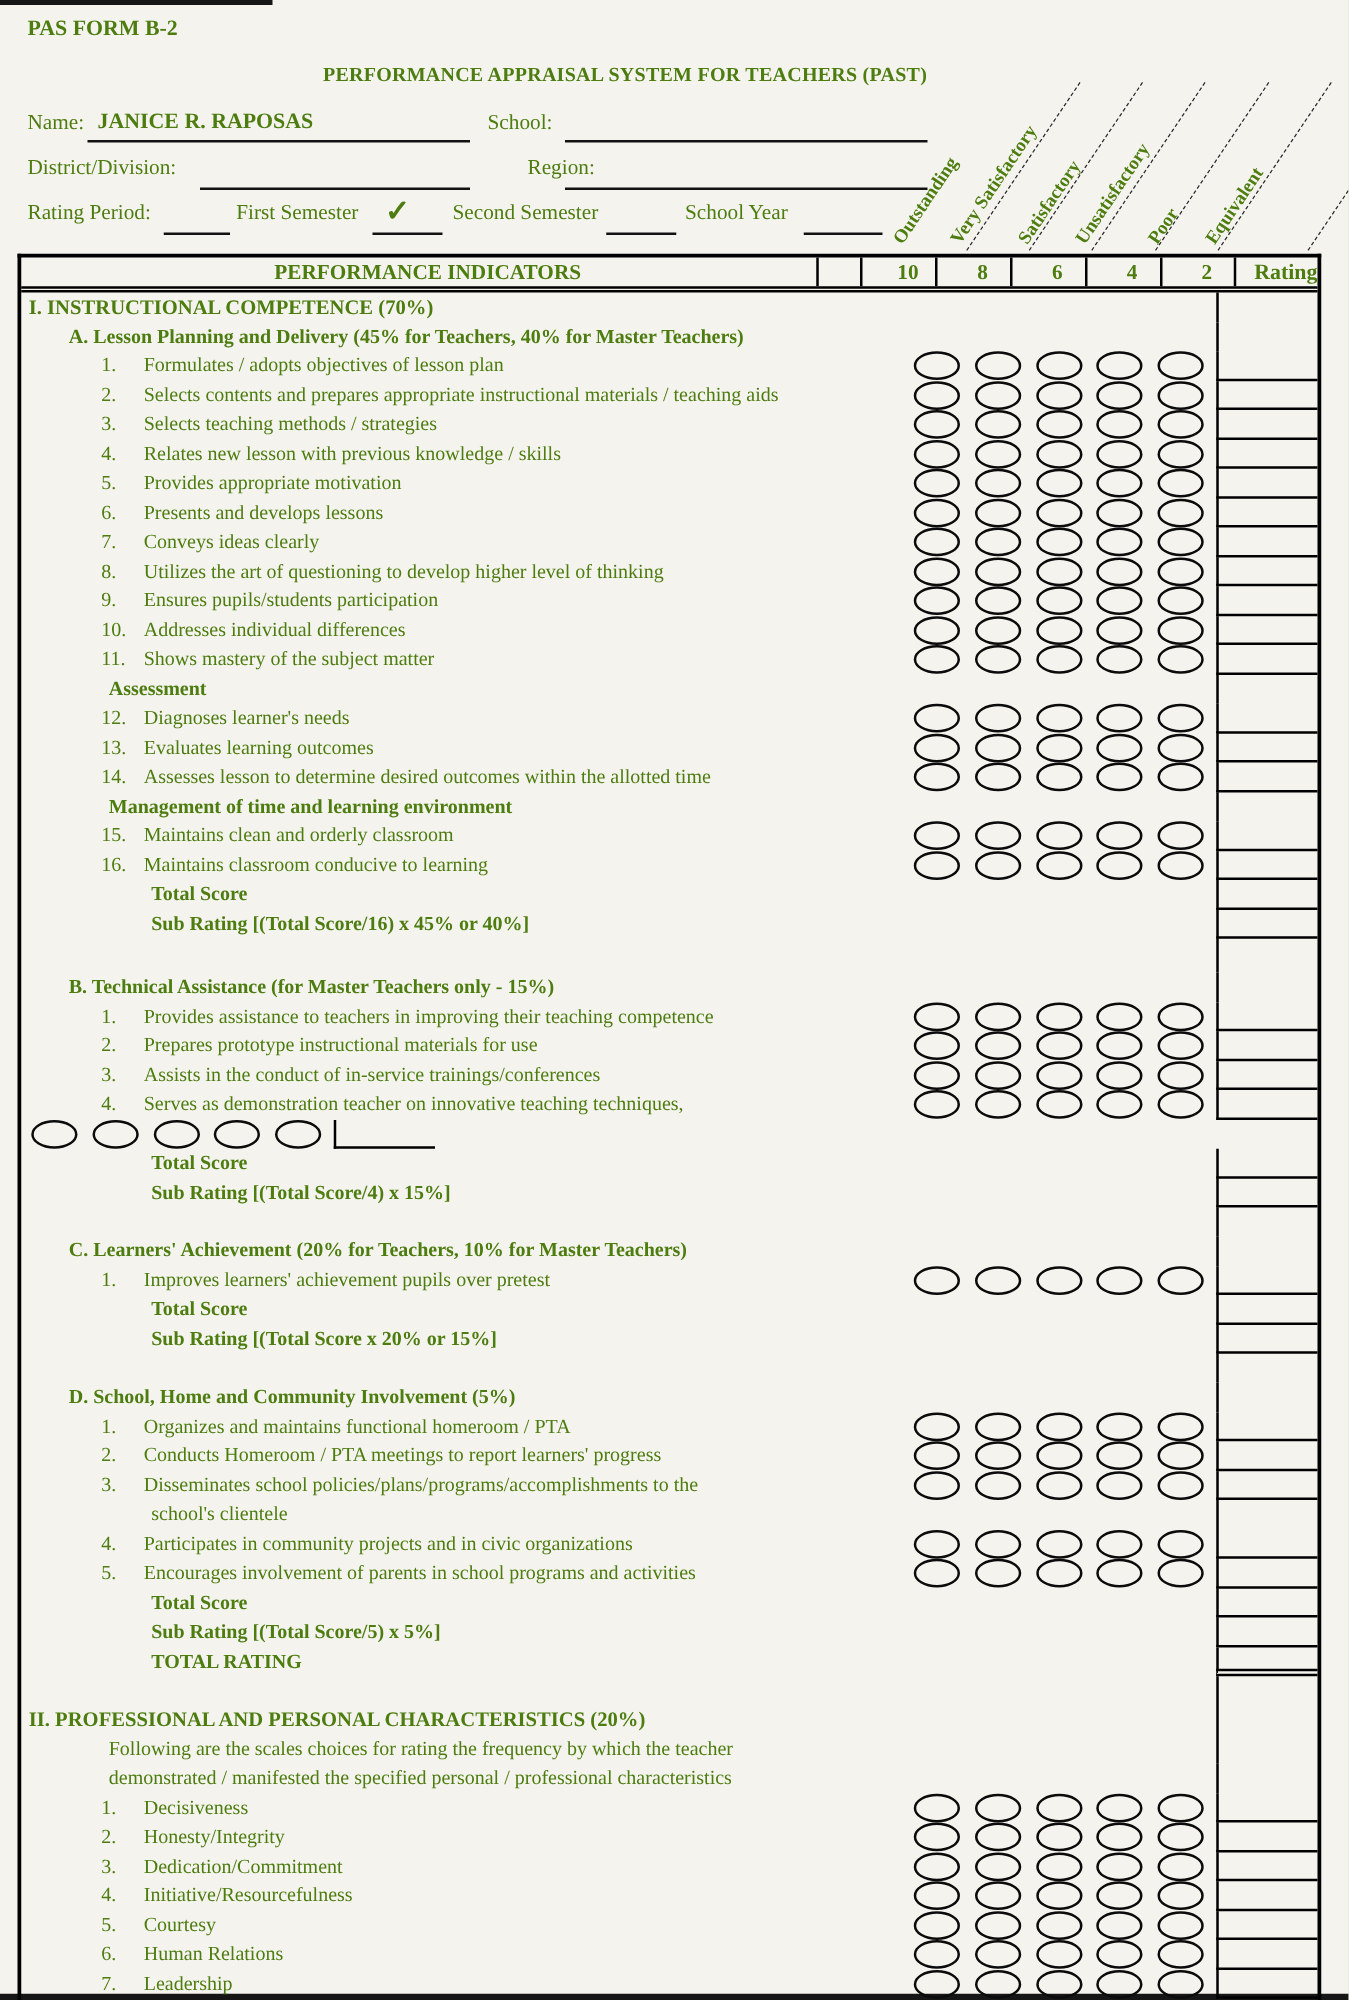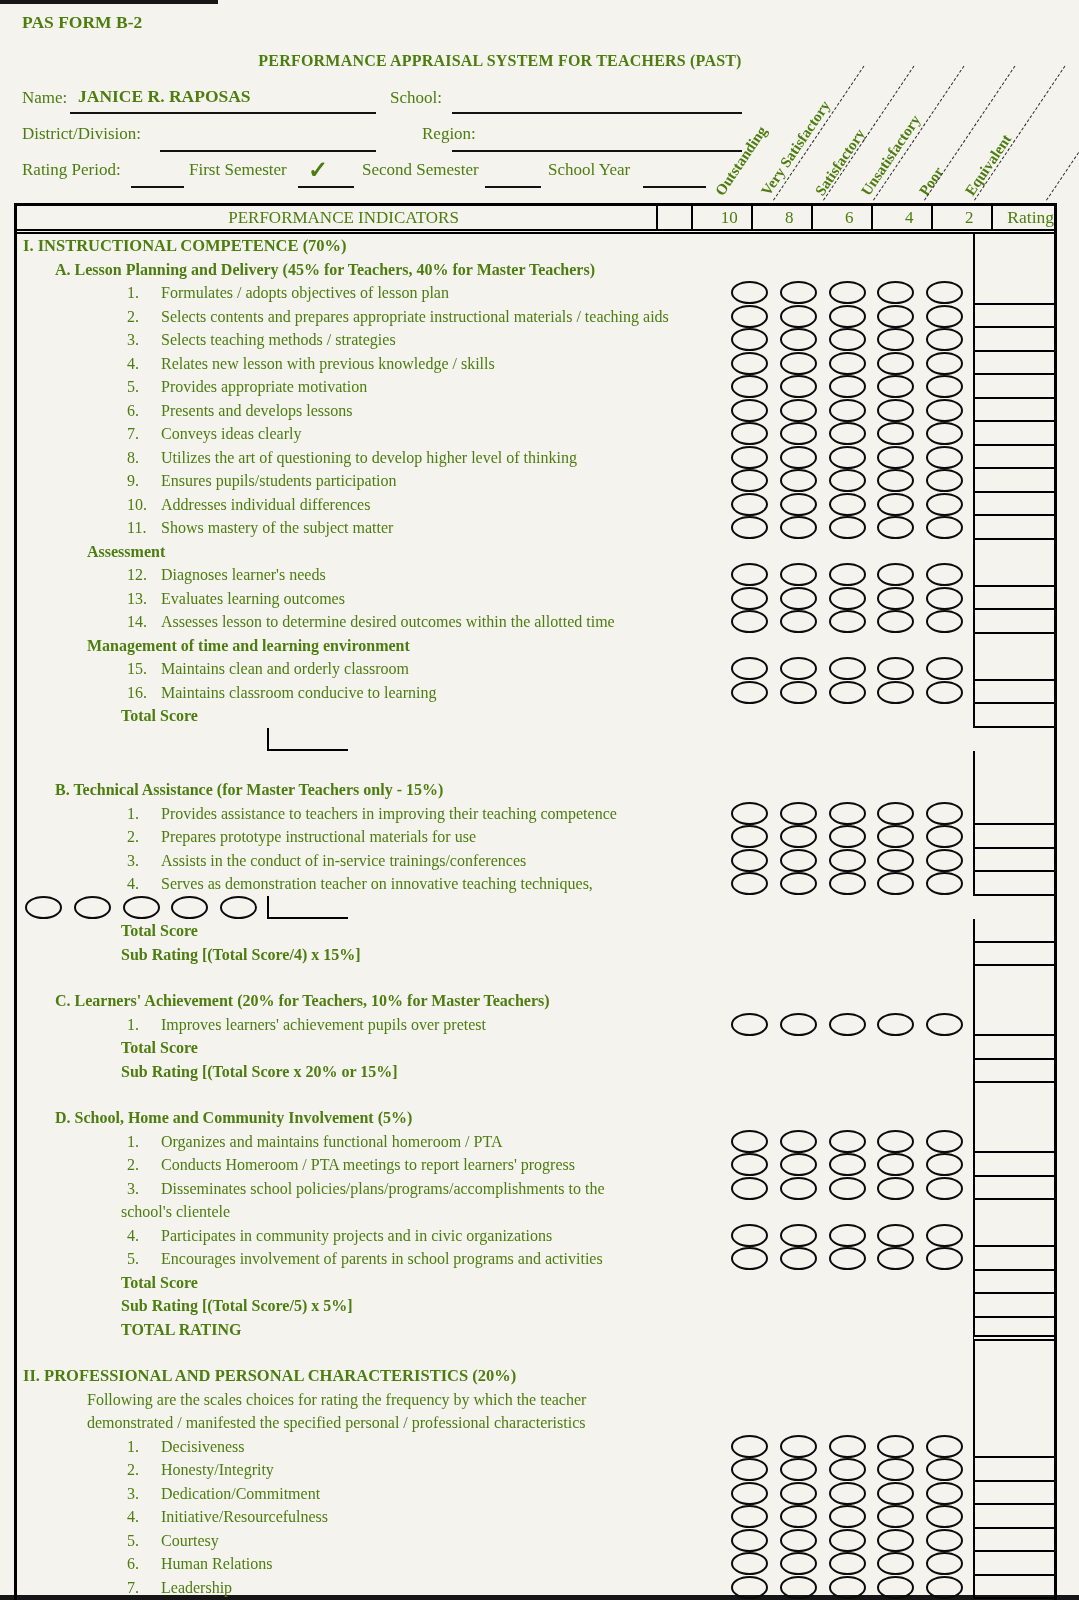--- a/index.html
+++ b/index.html
@@ -30,33 +30,33 @@
     transform:rotate(-56deg);transform-origin:0 0;
   }
 
   .ptable{
     position:absolute;left:14px;top:203px;width:1043px;height:1397px;
     box-sizing:border-box;
     border-left:3px solid #000;border-right:3px solid #000;border-top:3px solid #000;
   }
   .thead{display:flex;height:28px;box-sizing:border-box;border-bottom:5px double #000;}
   .th{box-sizing:border-box;border-right:2.5px solid #000;display:flex;align-items:center;justify-content:center;
-      font-weight:normal;font-size:17px;margin-left:14px;}
+      font-weight:bold;font-size:17px;margin-left:14px;}
   .th-indicators{width:684px;}
   .th-gap{width:23px;}
   .th-score{width:50px;}
   .th-rating{flex:1;border-right:none;font-size:17.5px;}
 
   .tbody{}
   .trow{display:flex;height:23.5px;box-sizing:border-box;}
   .tcell{flex:1;white-space:nowrap;font-size:16px;line-height:23.5px;overflow:visible;}
   .trow.section .tcell{font-weight:bold;font-size:16.5px;padding-left:6px;}
   .trow.sub     .tcell{font-weight:bold;padding-left:38px;}
   .trow.subhead .tcell{font-weight:bold;padding-left:70px;}
-  .trow.item    .tcell{padding-left:110px;}
+  .trow.item    .tcell{padding-left:64px;}
   .trow.cont    .tcell{padding-left:104px;}
   .trow.note    .tcell{padding-left:70px;}
   .trow.total   .tcell{font-weight:bold;padding-left:104px;}
   .num{display:inline-block;width:34px;}
 
   .bzone{width:250px;box-sizing:border-box;display:flex;align-items:center;
          justify-content:space-between;padding:0 10px 0 8px;}
   .bubble{width:37px;height:23px;box-sizing:border-box;border:2.5px solid #0b0b0b;
           border-radius:50%;background:transparent;flex:none;}
 
@@ -318,20 +318,21 @@
             <span class="bubble"></span>
           </div>
           <div class="rcell sep"></div>
         </div>
         <div class="trow total">
           <div class="tcell"><span class="lab">Total Score</span></div>
           <div class="bzone"></div>
           <div class="rcell sep"></div>
         </div>
         <div class="trow total">
+          <div class="tcell"><span class="lab">Sub Rating [(Total Score/16) x 45% or 40%]</span></div>
           <div class="bzone"></div>
           <div class="rcell sep"></div>
         </div>
         <div class="trow spacer" style="height: 27px;">
           <div class="tcell"></div>
           <div class="bzone"></div>
           <div class="rcell"></div>
         </div>
         <div class="trow sub">
           <div class="tcell"><span class="lab">B. Technical Assistance (for Master Teachers only - 15%)</span></div>

